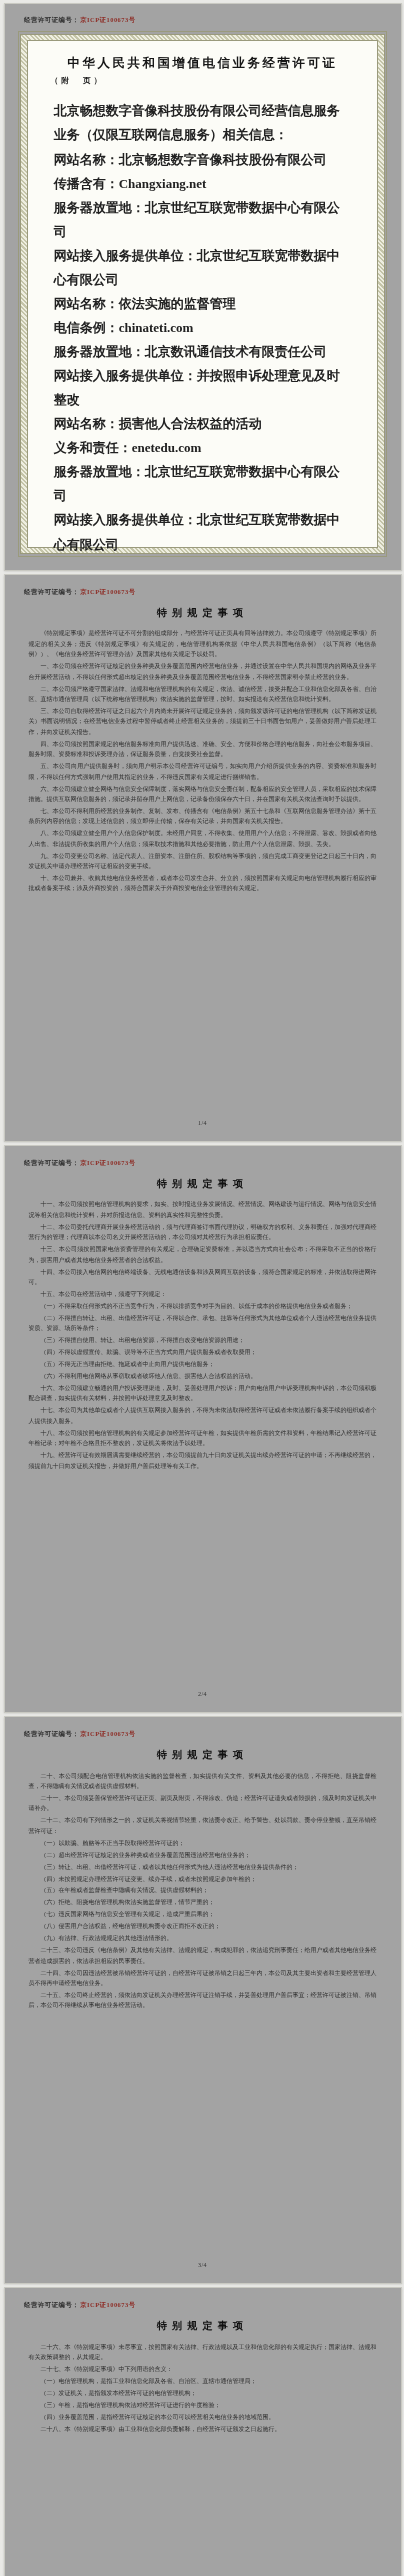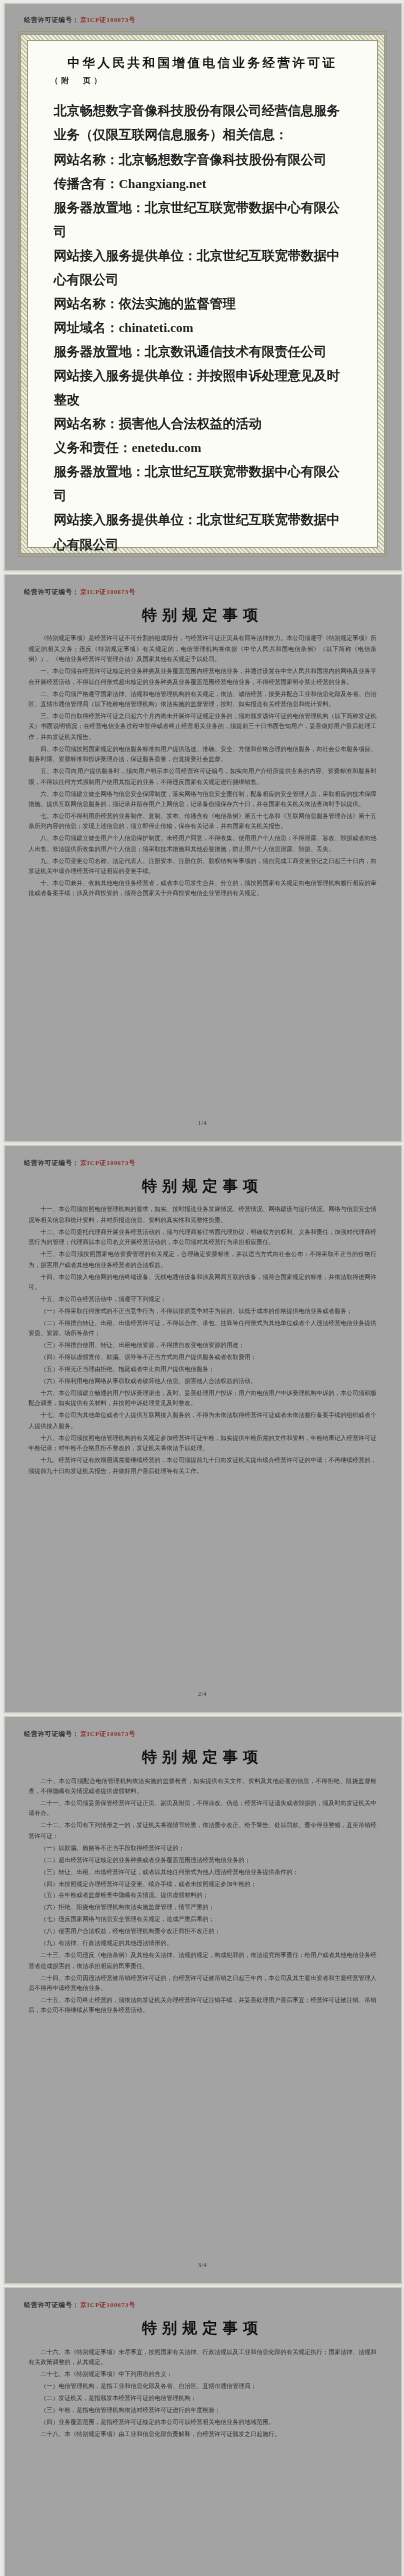--- a/index.html
+++ b/index.html
@@ -85,21 +85,21 @@
     font-weight: 600;
     color: #222;
     line-height: 1.85;
   }
   .cert-intro { margin: 0 0 1px 0; }
   .cert-entry { margin: 0; }
   
   .prov-title {
     margin: 31px 0 8.2px 0;
     text-align: center;
-    font-size: 15px;
+    font-size: 10px;
     font-weight: bold;
     letter-spacing: 5.2px;
     color: #111;
   }
   .prov-body {
     margin: 0 24px;
     font-size: 6px;
     line-height: 1.74;
     text-align: justify;
     color: #2b2b2b;
@@ -133,21 +133,21 @@
           <h1 class="cert-title">中华人民共和国增值电信业务经营许可证</h1>
           <div class="cert-subtitle">（附　页）</div>
           <div class="cert-body">
             <p class="cert-intro">北京畅想数字音像科技股份有限公司经营信息服务业务（仅限互联网信息服务）相关信息：</p>
             <div>
                 <div class="cert-entry">网站名称：北京畅想数字音像科技股份有限公司</div>
                 <div class="cert-entry">传播含有：Changxiang.net</div>
                 <div class="cert-entry">服务器放置地：北京世纪互联宽带数据中心有限公司</div>
                 <div class="cert-entry">网站接入服务提供单位：北京世纪互联宽带数据中心有限公司</div>
                 <div class="cert-entry">网站名称：依法实施的监督管理</div>
-                <div class="cert-entry">网址域名：chinateti.com</div>
+                <div class="cert-entry">电信条例：chinateti.com</div>
                 <div class="cert-entry">服务器放置地：北京数讯通信技术有限责任公司</div>
                 <div class="cert-entry">网站接入服务提供单位：并按照申诉处理意见及时整改</div>
                 <div class="cert-entry">网站名称：损害他人合法权益的活动</div>
                 <div class="cert-entry">义务和责任：enetedu.com</div>
                 <div class="cert-entry">服务器放置地：北京世纪互联宽带数据中心有限公司</div>
                 <div class="cert-entry">网站接入服务提供单位：北京世纪互联宽带数据中心有限公司</div>
               </div>
           </div>
         </div>
       </div>

